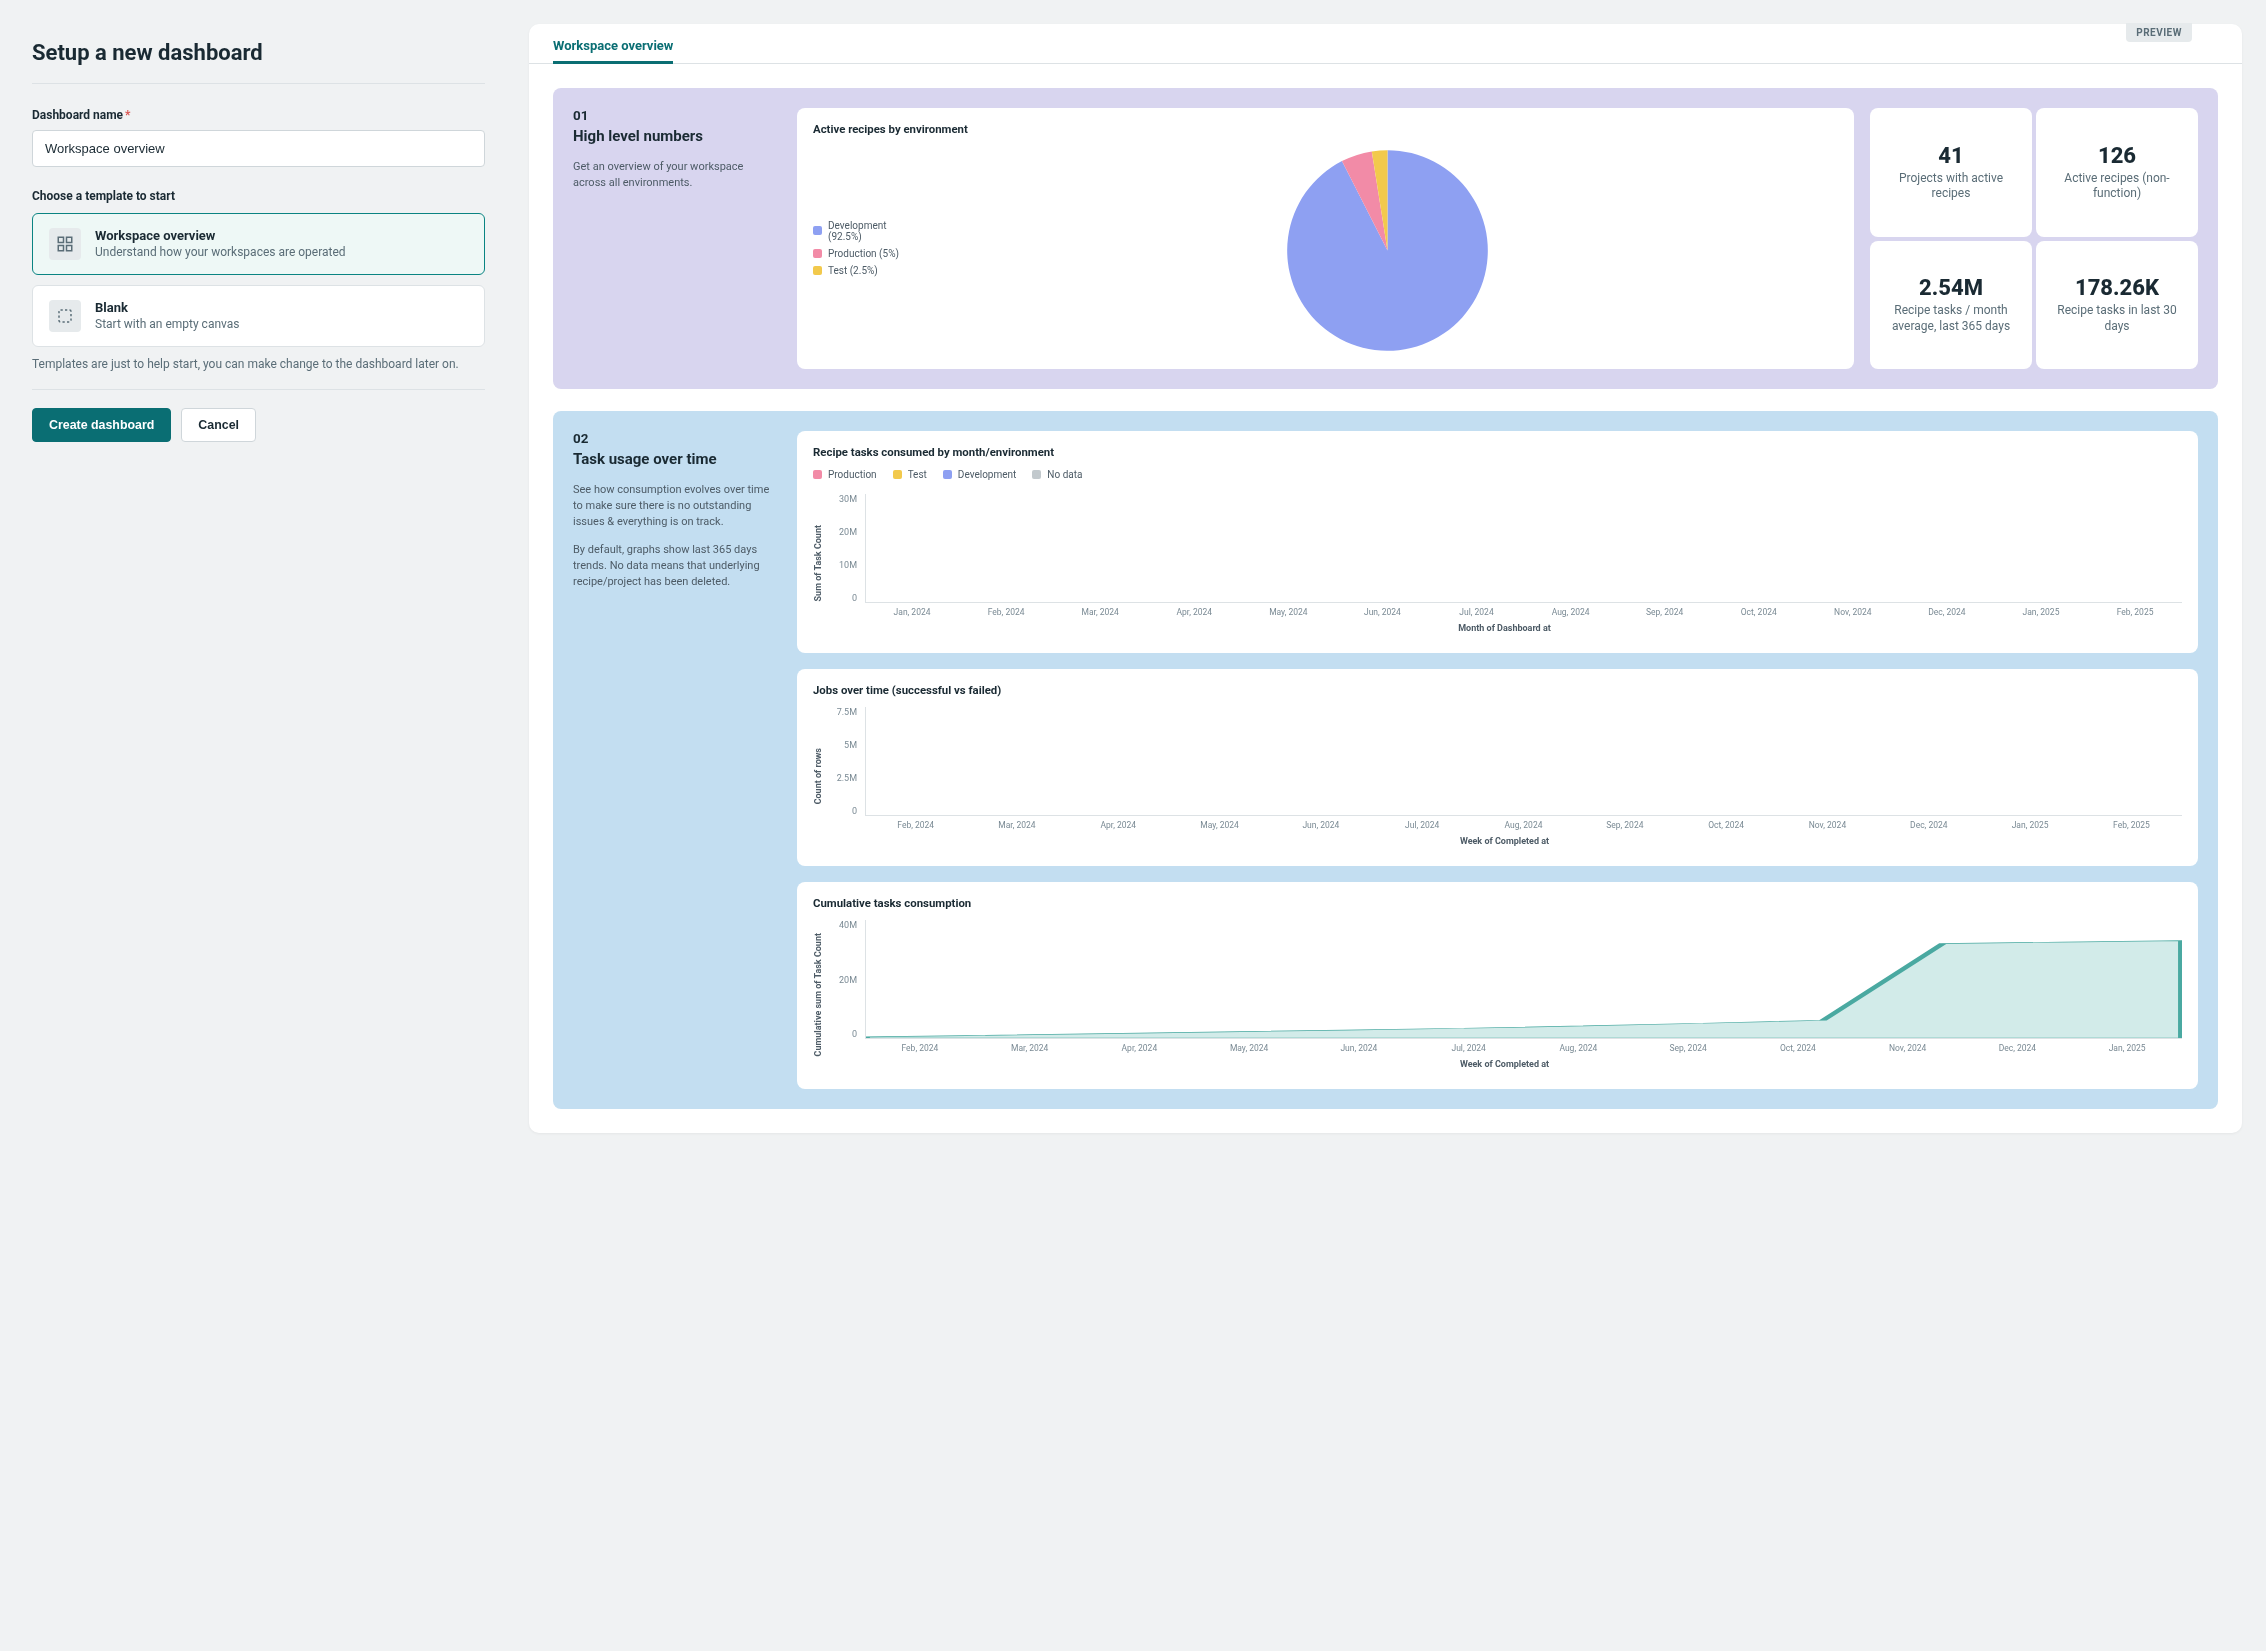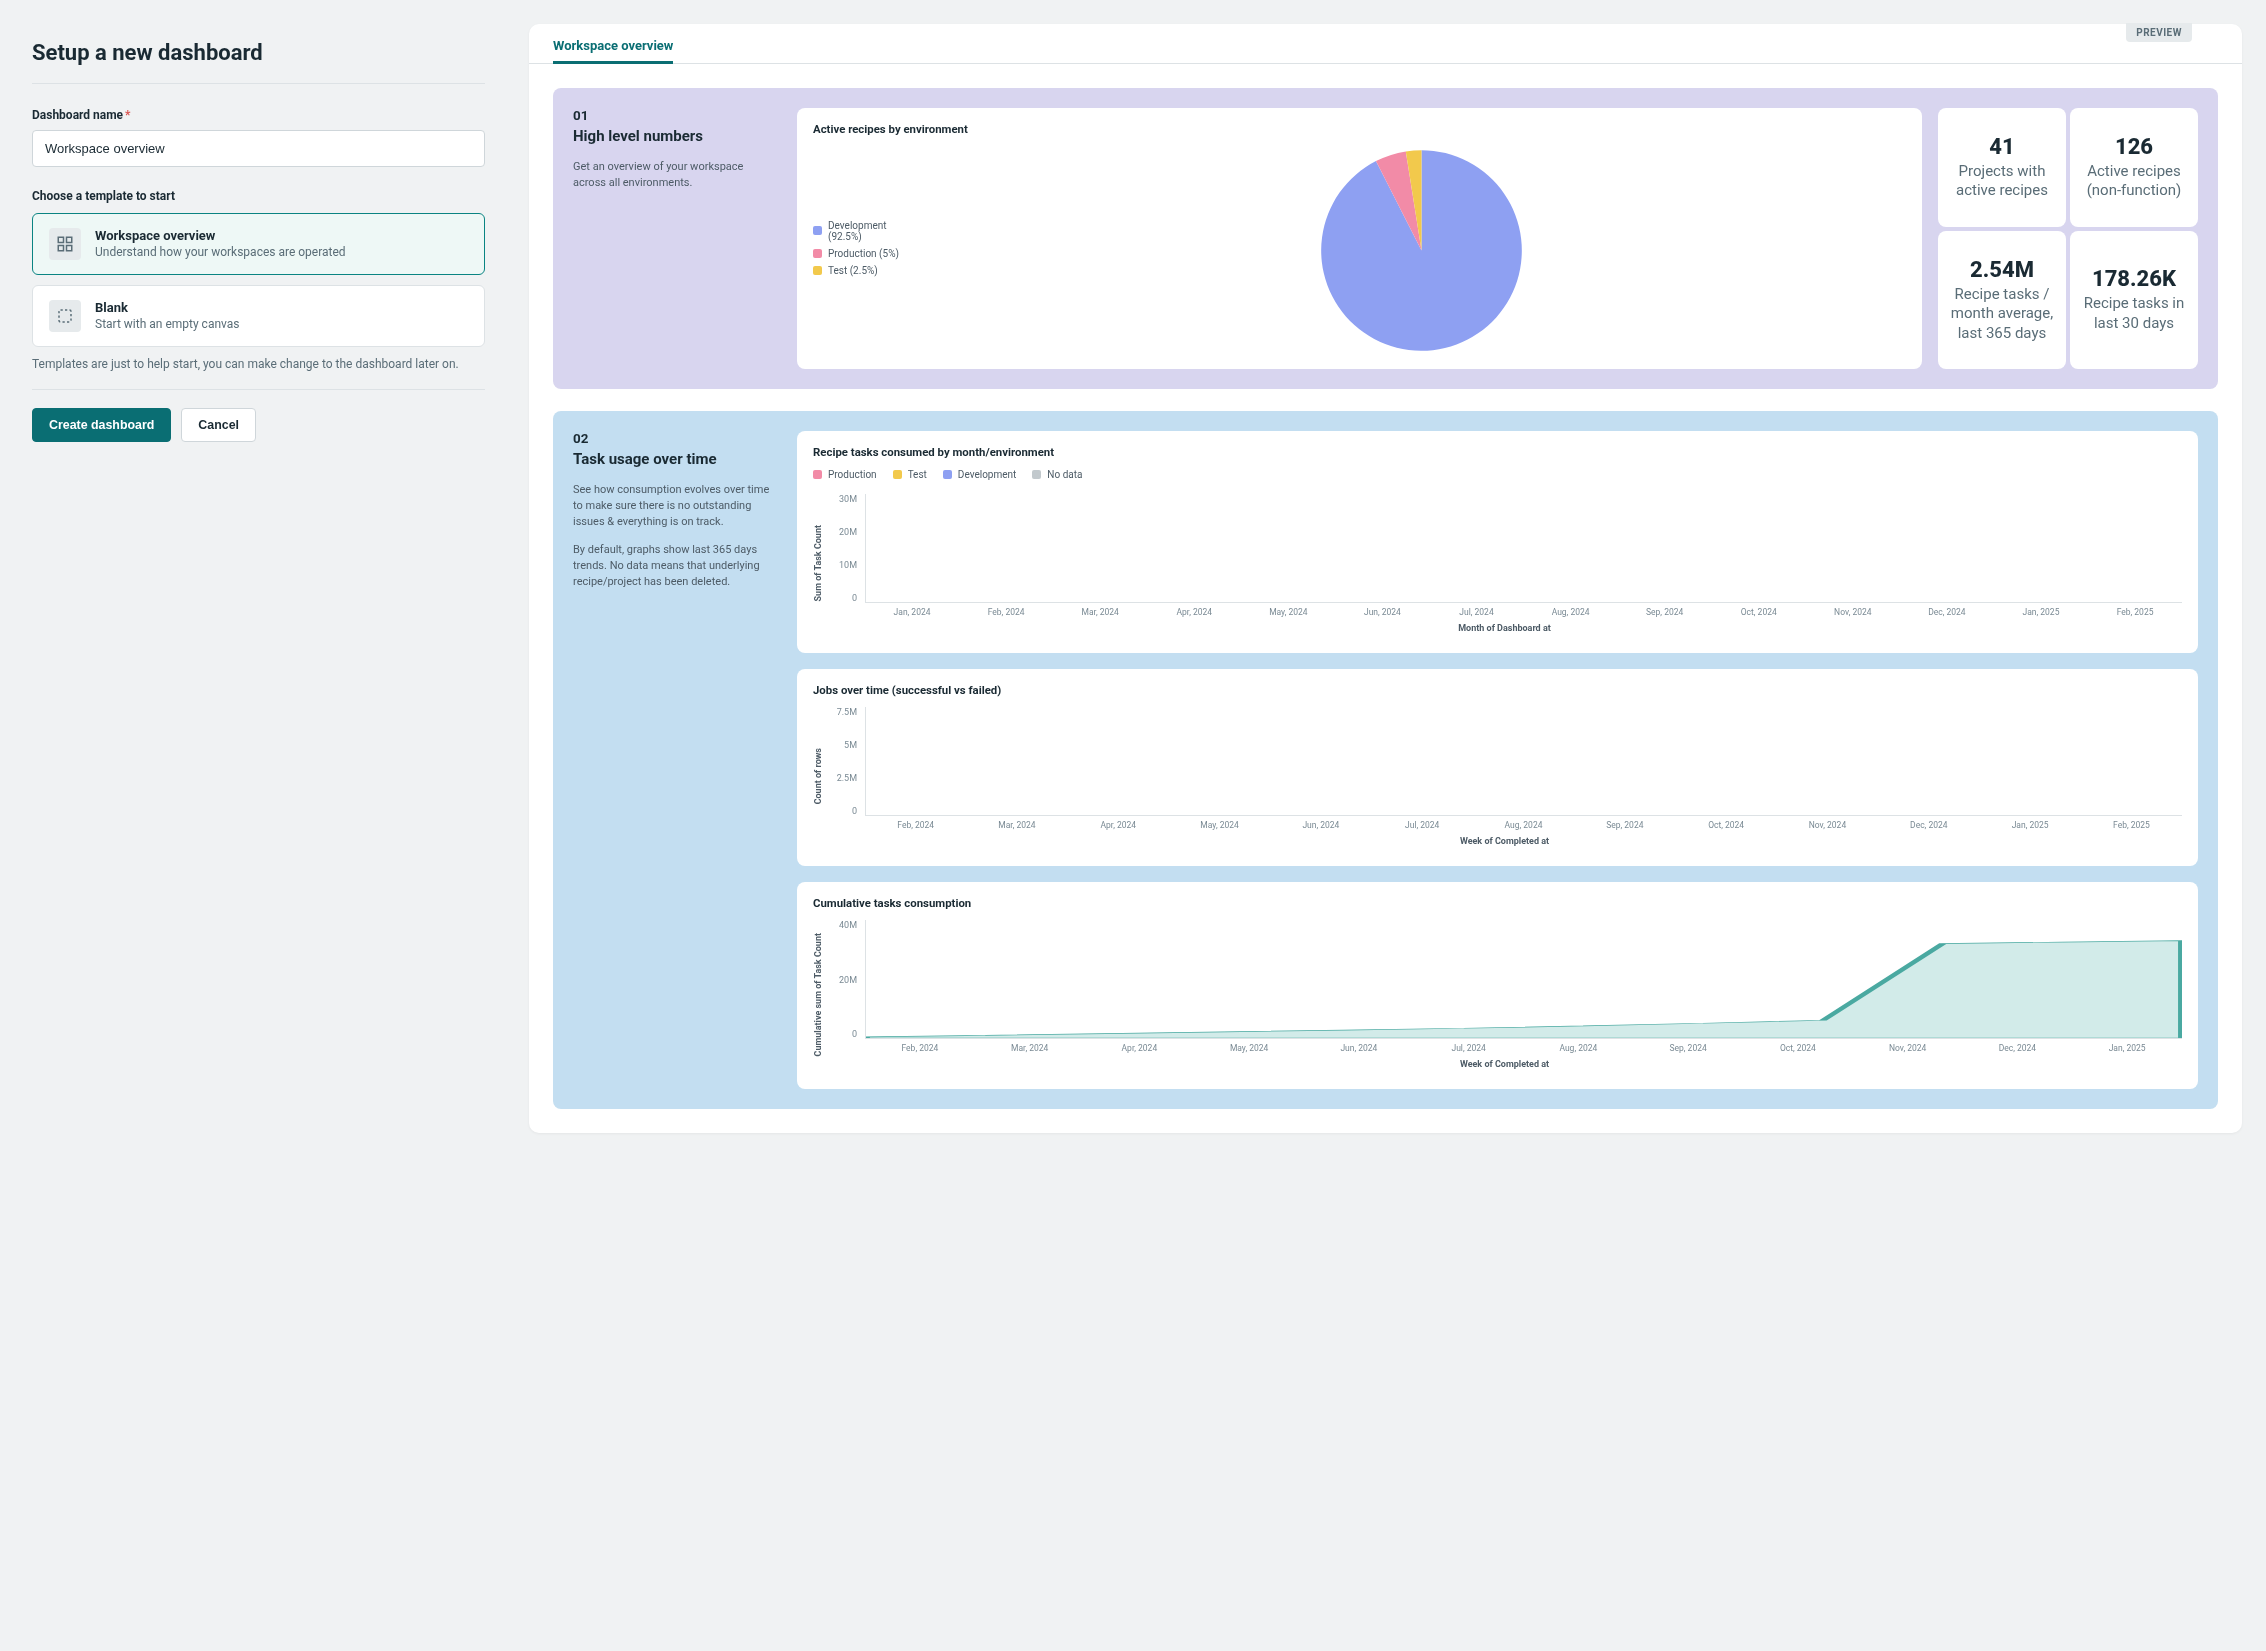--- a/index.html
+++ b/index.html
@@ -198,40 +198,40 @@
 .card {
   background: #fff;
   border-radius: 8px;
   padding: 14px 16px;
 }
 .card.pie-card { flex: 1; }
 .stat-grid {
   display: grid;
   grid-template-columns: 1fr 1fr;
   gap: 4px;
-  width: 260px;
+  width: 328px;
   flex-shrink: 0;
 }
 .stat-card {
   background: #fff;
   border-radius: 8px;
   padding: 20px 12px;
   text-align: center;
   display: flex;
   flex-direction: column;
   justify-content: center;
   align-items: center;
 }
 .stat-value {
   font-size: 22px;
   font-weight: 800;
   color: #1a2a33;
 }
 .stat-label {
-  font-size: 15px;
+  font-size: 12px;
   color: #5a6d77;
   margin-top: 3px;
   line-height: 1.3;
 }
 .card-title {
   font-size: 11.4px;
   font-weight: 700;
   color: #1a2a33;
   margin-bottom: 10px;
 }

